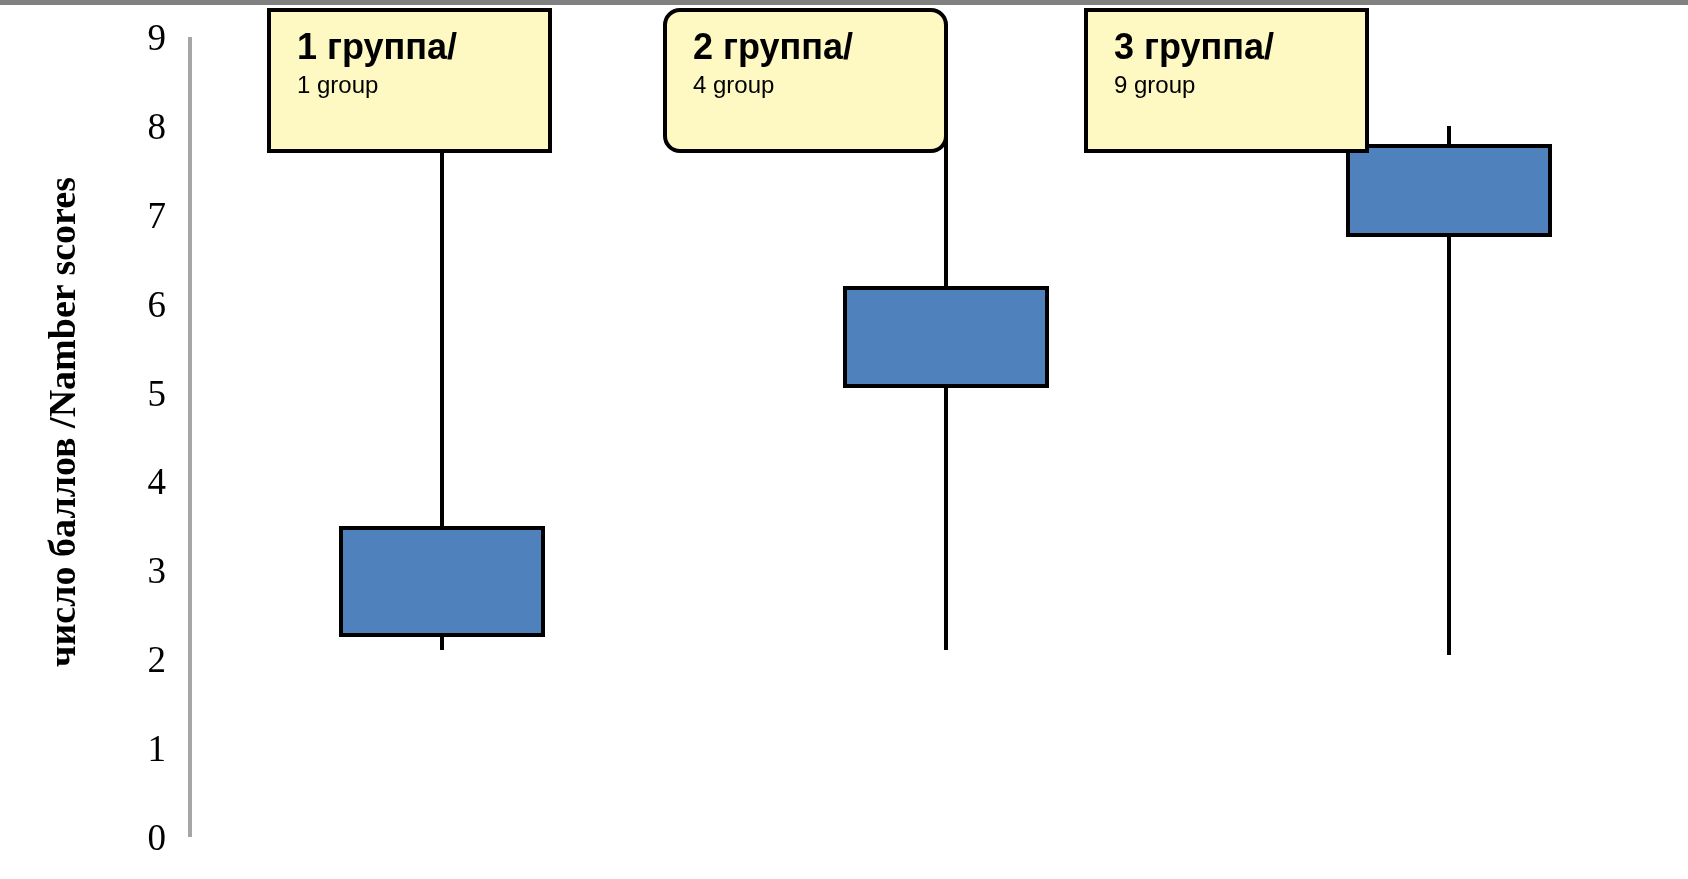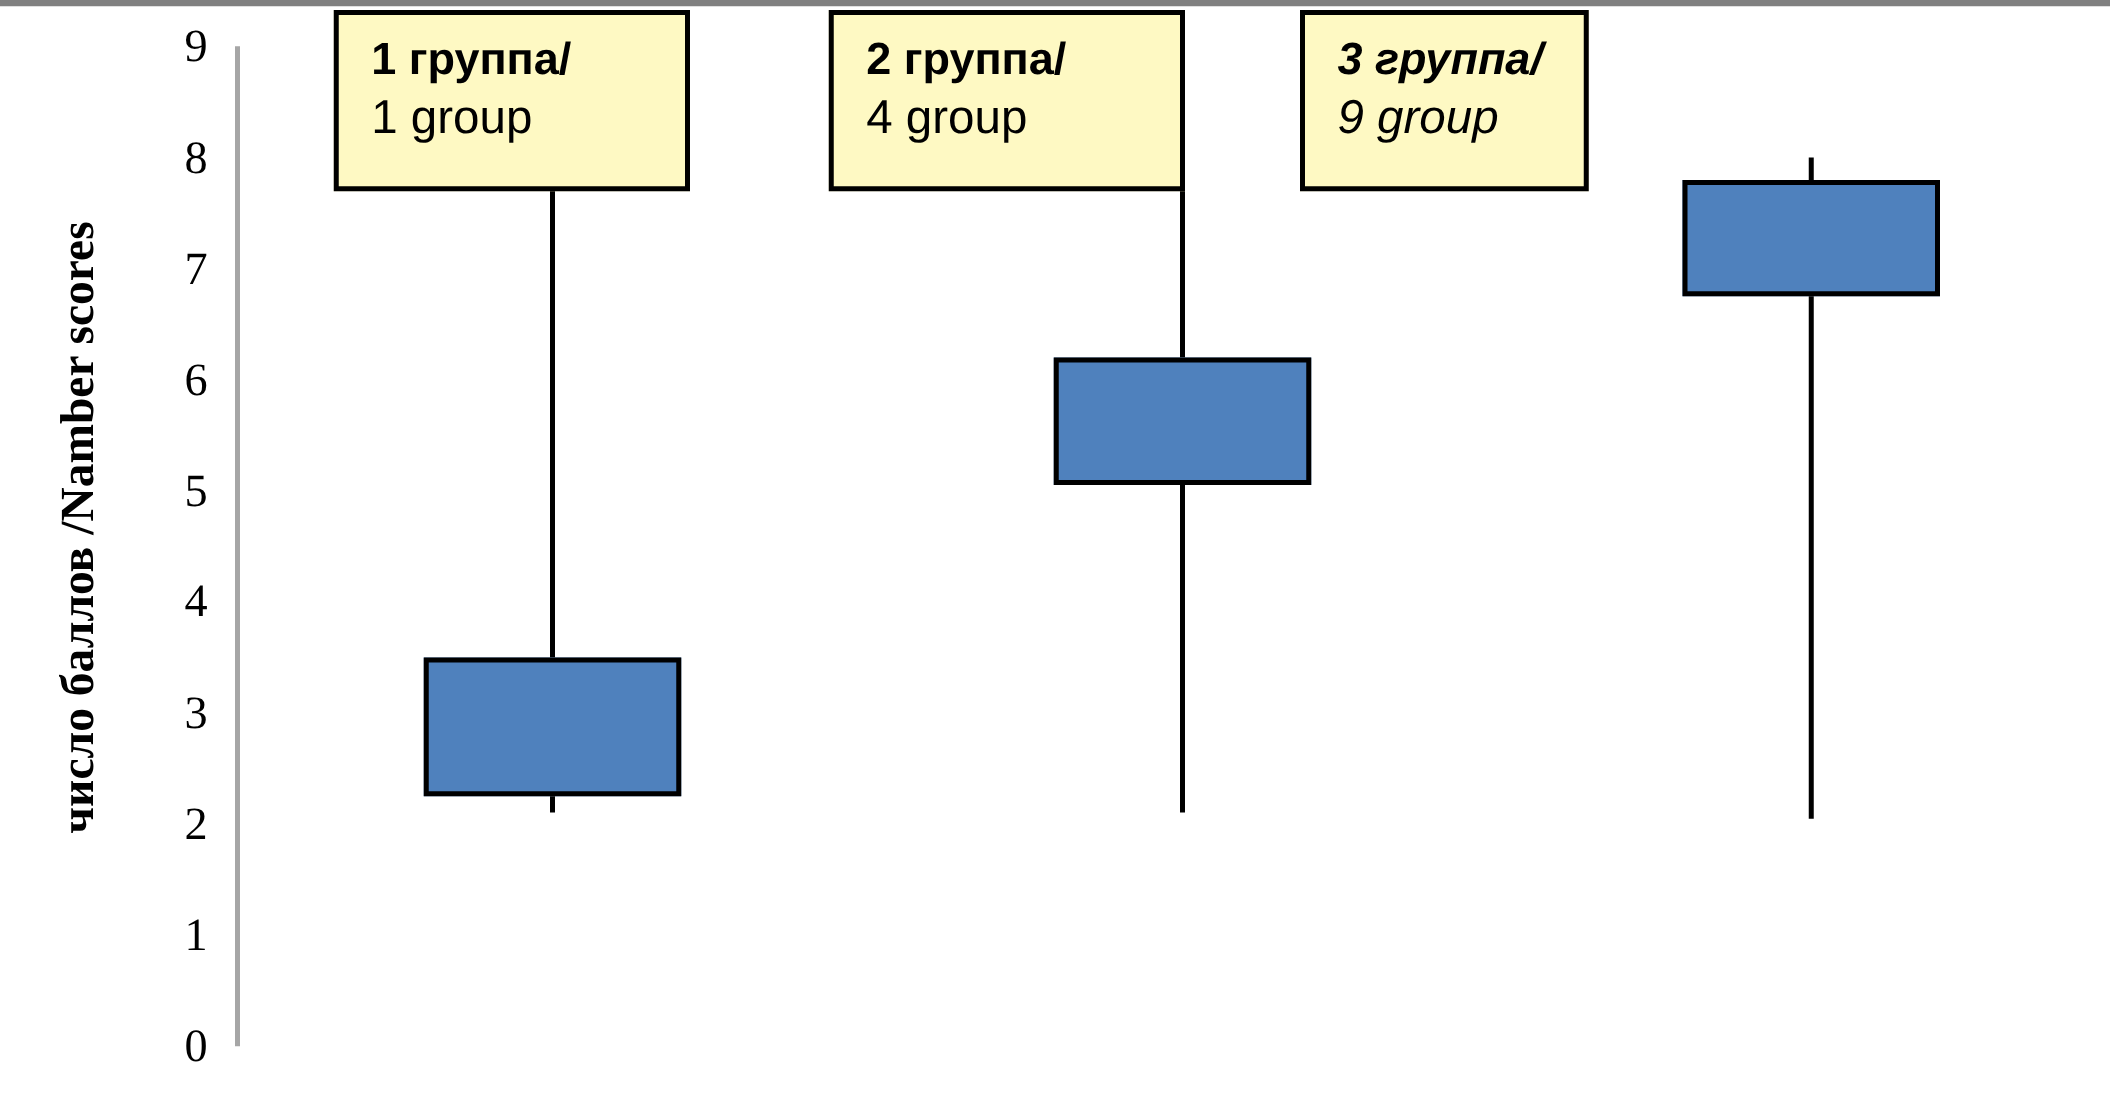--- a/index.html
+++ b/index.html
@@ -26,21 +26,21 @@
 
   
   .series{position:absolute;top:0;left:0;width:1688px;height:879px;}
   .whisker{position:absolute;width:4px;background:#000;}
   .box{position:absolute;background:#4F81BD;border:4px solid #000;box-sizing:border-box;}
 
   
   .callout{position:absolute;background:#fef9c3;border:4px solid #000;
            box-sizing:border-box;padding:12px 0 0 26px;}
   .callout .l1{font-size:36px;font-weight:bold;line-height:1.28;white-space:nowrap;}
-  .callout .l2{font-size:38px;font-weight:normal;line-height:1.28;white-space:nowrap;}
+  .callout .l2{font-size:24px;font-weight:normal;line-height:1.28;white-space:nowrap;}
 </style>
 </head>
 <body>
 
 <div id="topbar"></div>
 
 <div id="plot">
 
   <div id="yaxis-line"></div>
 
@@ -75,23 +75,23 @@
     <div class="whisker" style="left: 1447px; top: 125.889px; height: 17.7778px;"></div>
     <div class="box" style="left: 1346px; top: 143.667px; width: 206px; height: 93.3333px;"></div>
     <div class="whisker" style="left: 1447px; top: 237px; height: 417.778px;"></div>
   </div>
 
   <div class="callout" style="left:267px;top:8px;width:285px;height:145px;">
     <div class="l1">1 группа/</div>
     <div class="l2">1 group</div>
   </div>
 
-  <div class="callout" style="left:663px;top:8px;width:285px;height:145px;">
+  <div class="callout" style="left:663px;top:8px;width:285px;height:145px;border-radius:17px;">
     <div class="l1">2 группа/</div>
     <div class="l2">4 group</div>
   </div>
 
-  <div class="callout" style="left:1040px;top:8px;width:231px;height:145px;font-style:italic;">
+  <div class="callout" style="left:1084px;top:8px;width:285px;height:145px;">
     <div class="l1">3 группа/</div>
     <div class="l2">9 group</div>
   </div>
 
 </div>
 
 </body></html>

